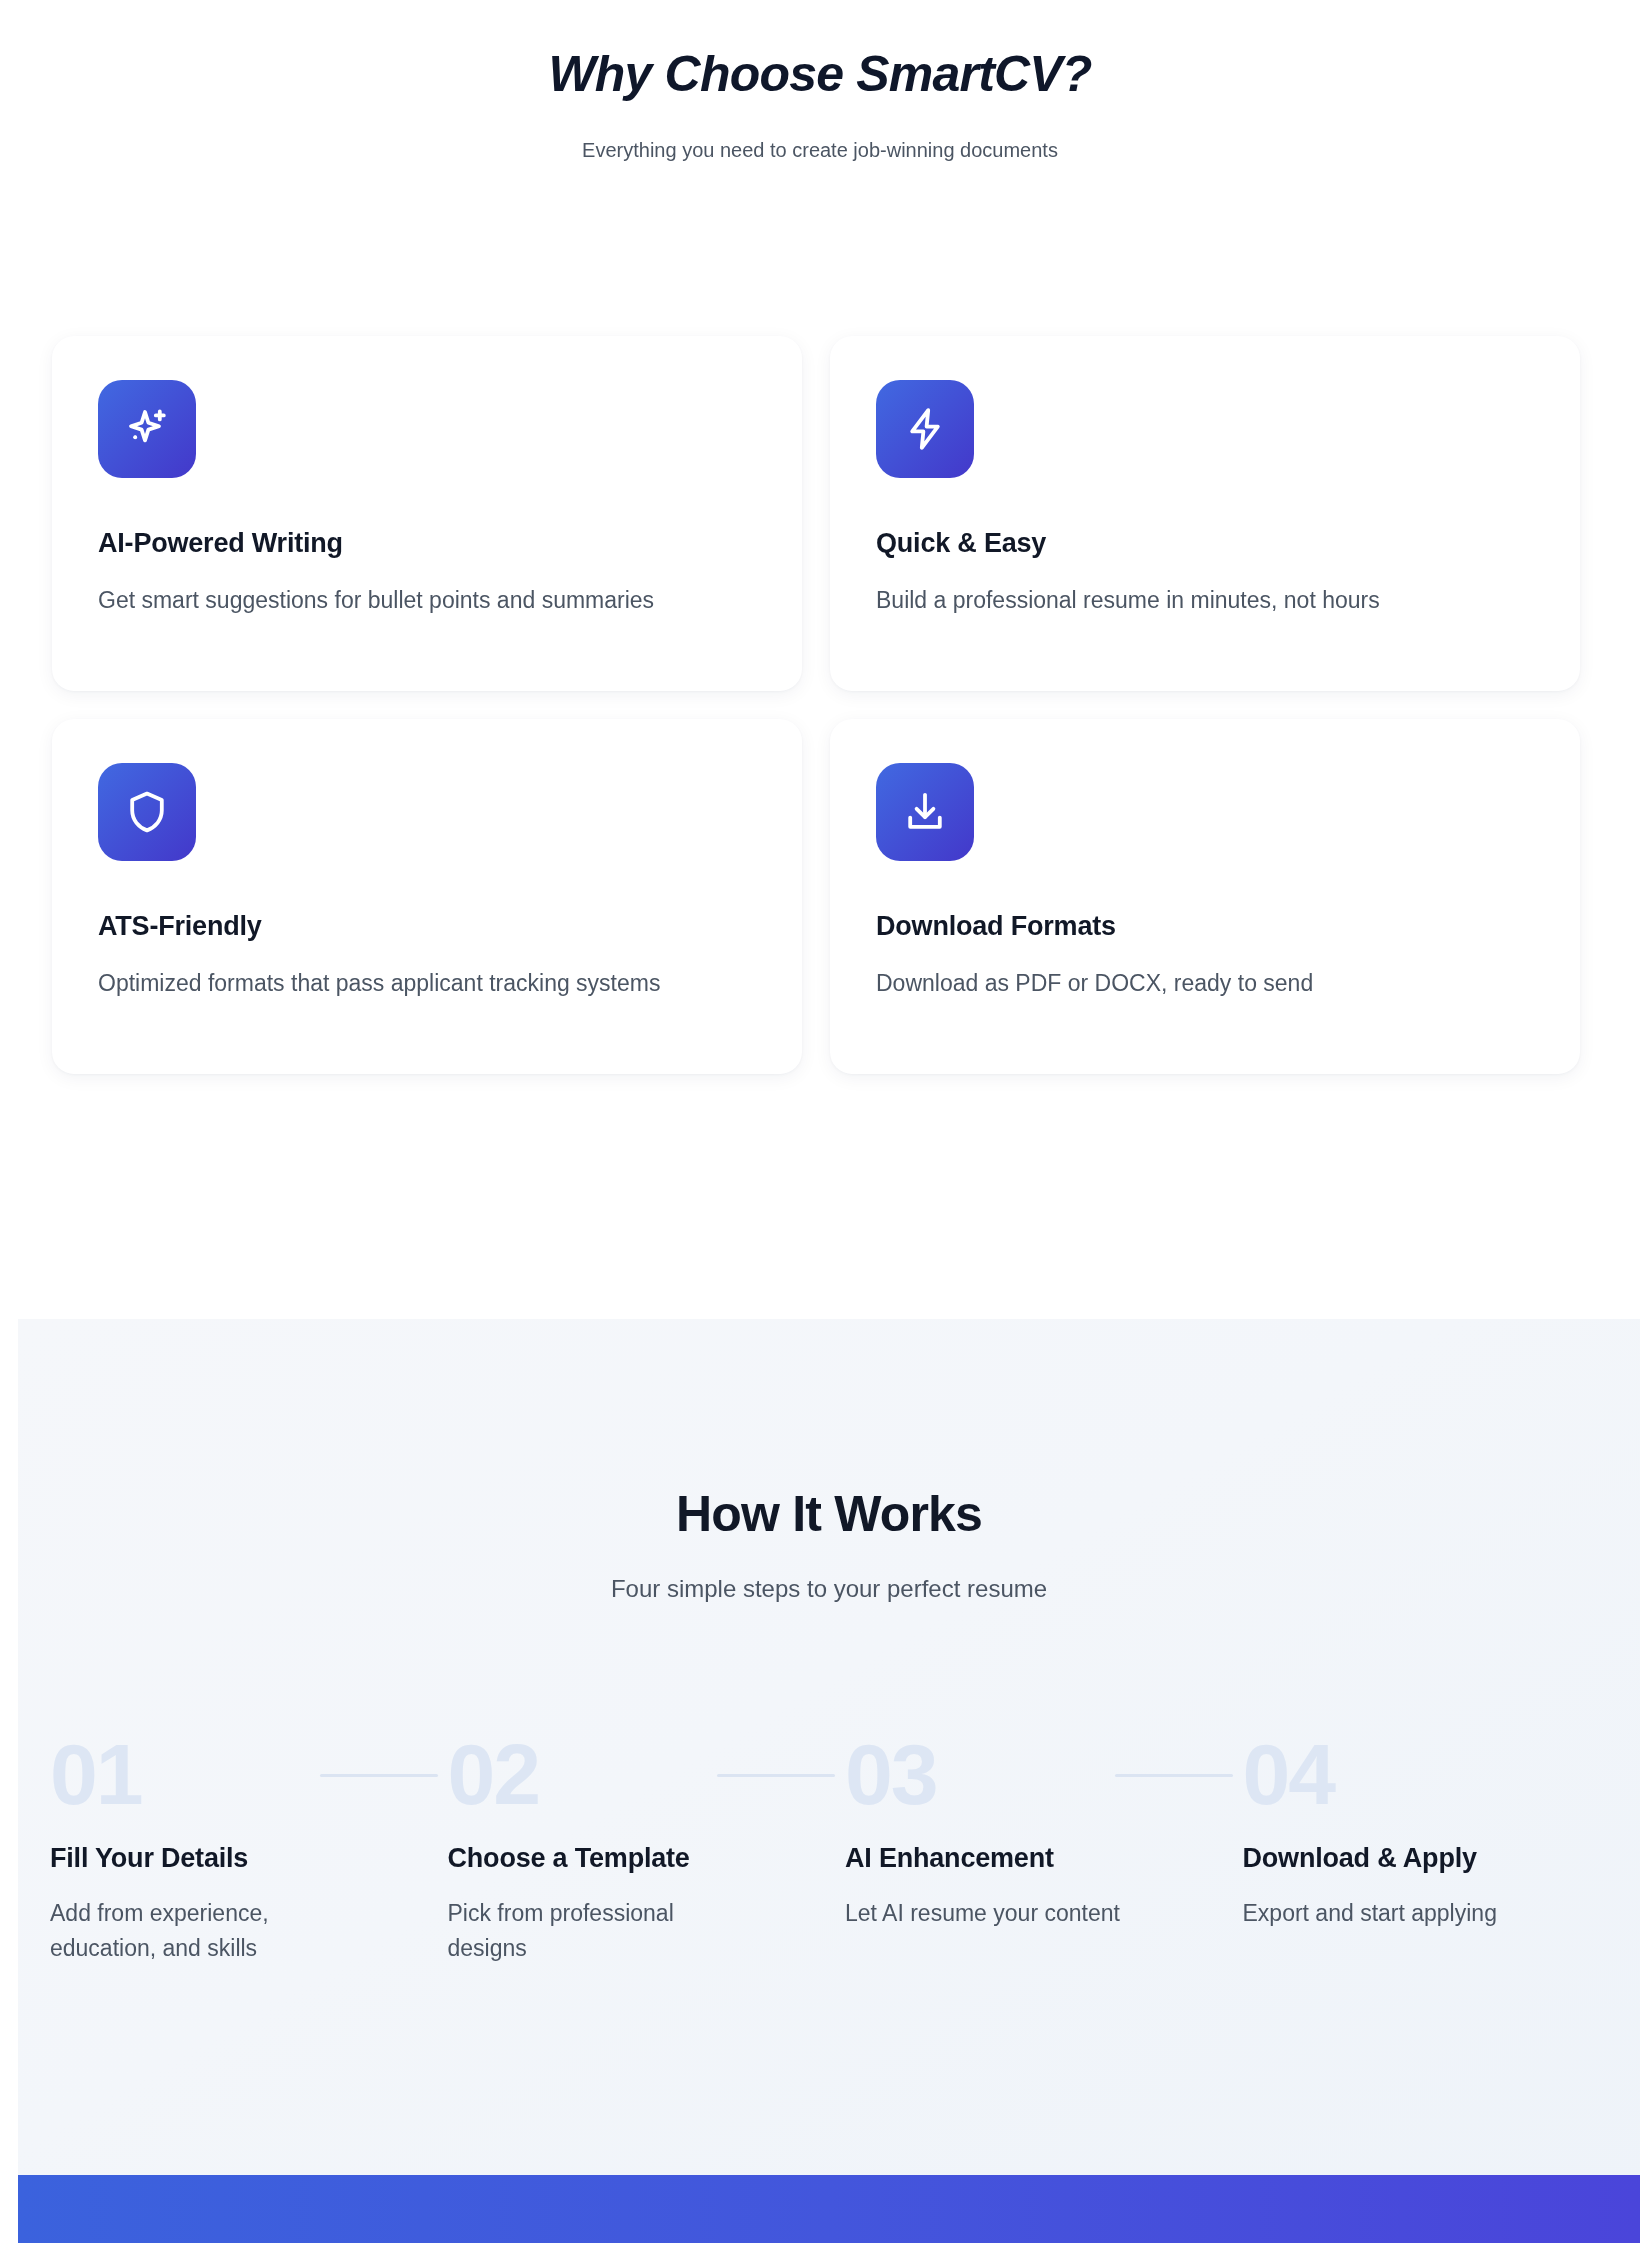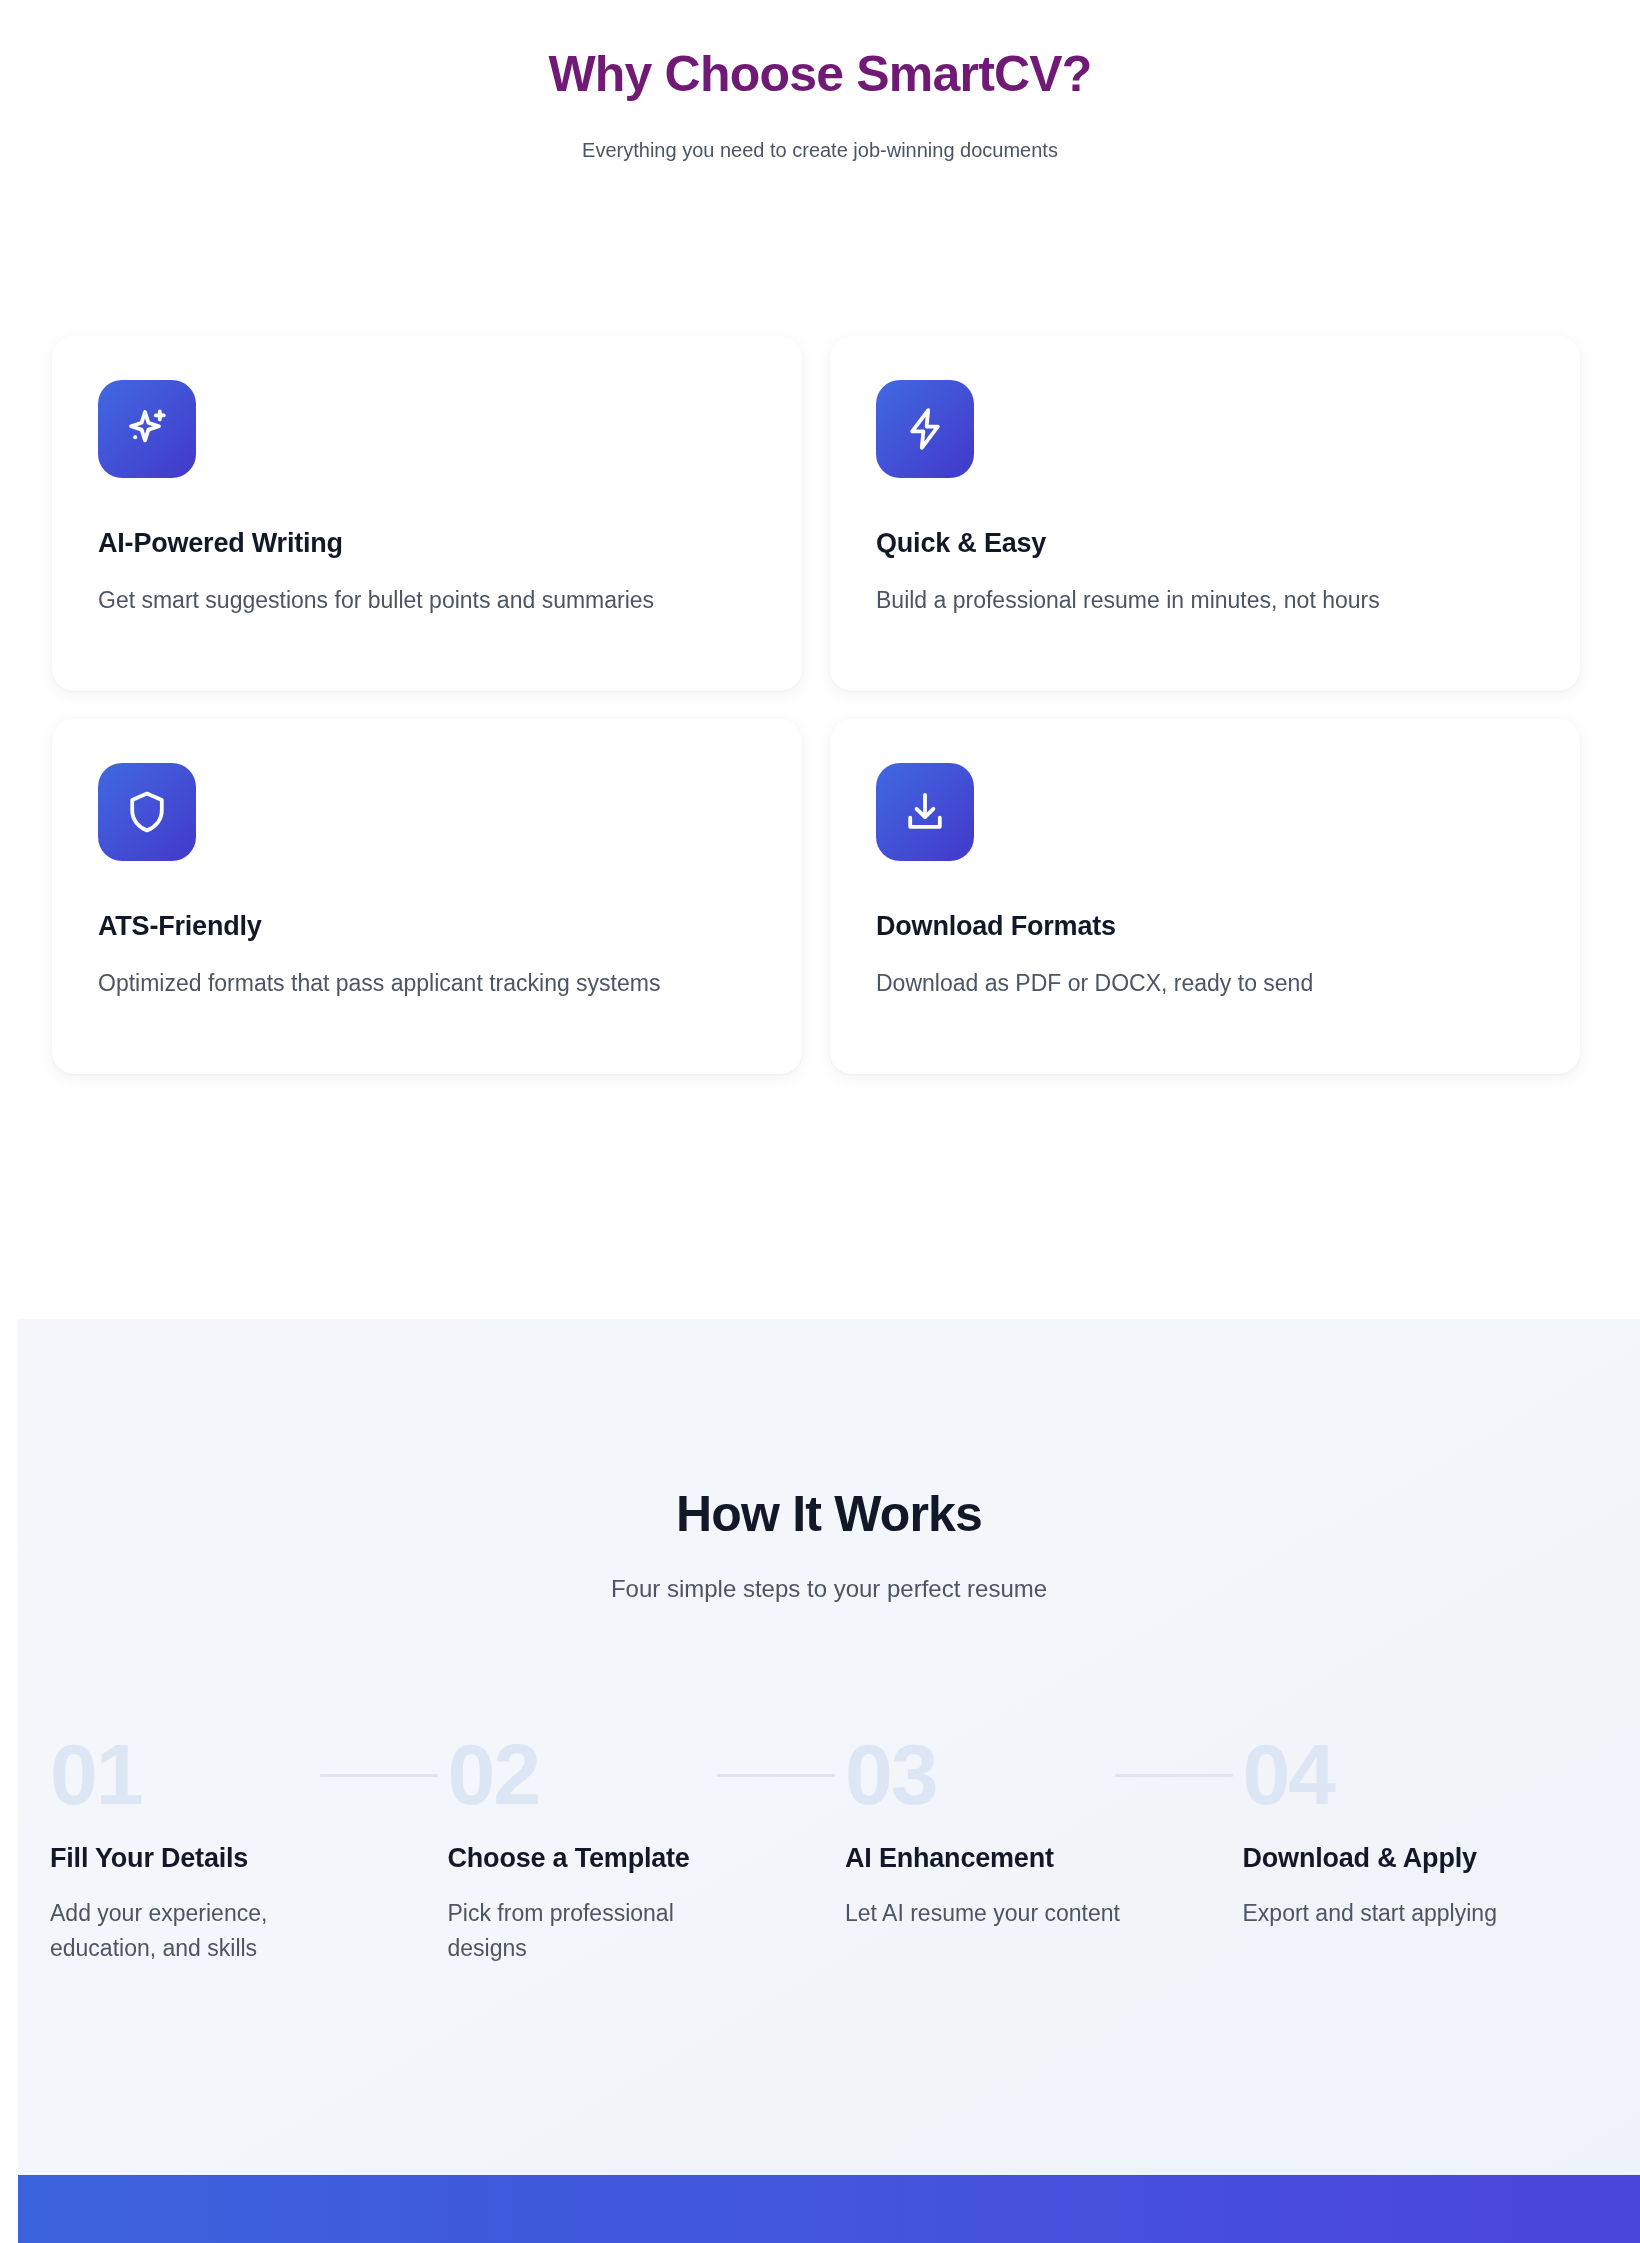--- a/index.html
+++ b/index.html
@@ -20,22 +20,22 @@
   }
 
   
   .features-section {
     position:absolute; left:0; top:0; width:1640px; height:1275px;
     background:#ffffff;
   }
   .section-head { text-align:center; }
   .features-section .section-head { padding-top:46px; }
   .sec-title {
-    font-size:50px; font-weight:bold; color:#701a75;
-    letter-spacing:-0.8px; line-height:1.15;
+    font-size:50px; font-weight:bold; color:#0f172a;
+    letter-spacing:-0.8px; line-height:1.15;font-style:italic;
   }
   .sec-sub {
     font-size:20px; color:#4b5563; font-weight:normal;
     margin-top:32px; line-height:1.4;
   }
 
   .cards-grid {
     position:absolute; left:52px; top:336px;
     width:1540px;
     display:grid;
@@ -179,21 +179,21 @@
       <h2 class="how-title">How It Works</h2>
       <p class="how-sub">Four simple steps to your perfect resume</p>
     </div>
 
     <div class="steps">
 
       <div class="step">
 
         <div class="step-num">01</div>
         <div class="step-title">Fill Your Details</div>
-        <div class="step-desc">Add your experience, education, and skills</div>
+        <div class="step-desc">Add from experience, education, and skills</div>
       </div>
 
       <div class="step">
         <div class="step-connector"></div>
         <div class="step-num">02</div>
         <div class="step-title">Choose a Template</div>
         <div class="step-desc">Pick from professional designs</div>
       </div>
 
       <div class="step">

